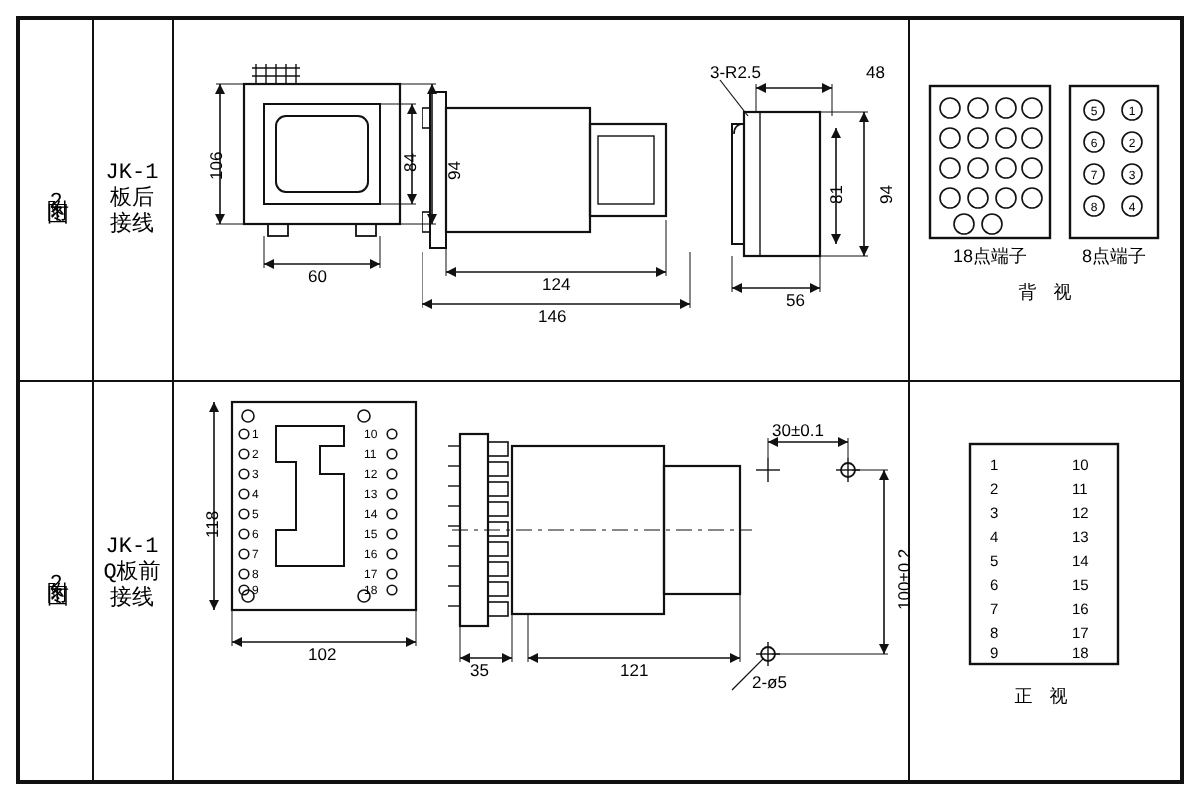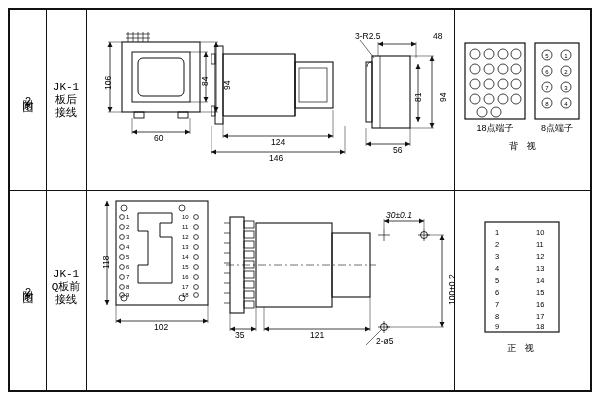--- a/index.html
+++ b/index.html
@@ -387,21 +387,21 @@
           <line x1="60" y1="10" x2="60" y2="20" stroke="#111" stroke-width="0.5"></line>
 
           <line x1="78" y1="26" x2="78" y2="118" stroke="#111" stroke-width="0.8"></line>
           <path d="M78 26 l-2.5 5 h5 z" fill="#111"></path>
           <path d="M78 118 l-2.5 -5 h5 z" fill="#111"></path>
           <line x1="62" y1="26" x2="80" y2="26" stroke="#111" stroke-width="0.5"></line>
           <line x1="22" y1="118" x2="80" y2="118" stroke="#111" stroke-width="0.5"></line>
 
           <line x1="2" y1="136" x2="18" y2="120" stroke="#111" stroke-width="0.6"></line>
         </svg>
-        <span class="lbl" style="left:22px;top:2px;font-style:italic;">30±0.1</span>
+        <span class="lbl" style="left:22px;top:2px;">30±0.1</span>
         <span class="lbl rot" style="left:84px;top:96px;">100±0.2</span>
         <span class="lbl" style="left:12px;top:128px;">2-ø5</span>
       </div>
     </div>
 
     <div class="cell" style="left:444px;top:181px;width:136px;height:199px;">
       <div class="dw" style="left:30px;top:30px;">
         <svg width="76" height="112" viewBox="0 0 76 112">
           <rect x="1" y="1" width="74" height="110" fill="none" stroke="#111" stroke-width="1.2"></rect>
           <g font-size="7.5" font-family="Liberation Sans, sans-serif">

